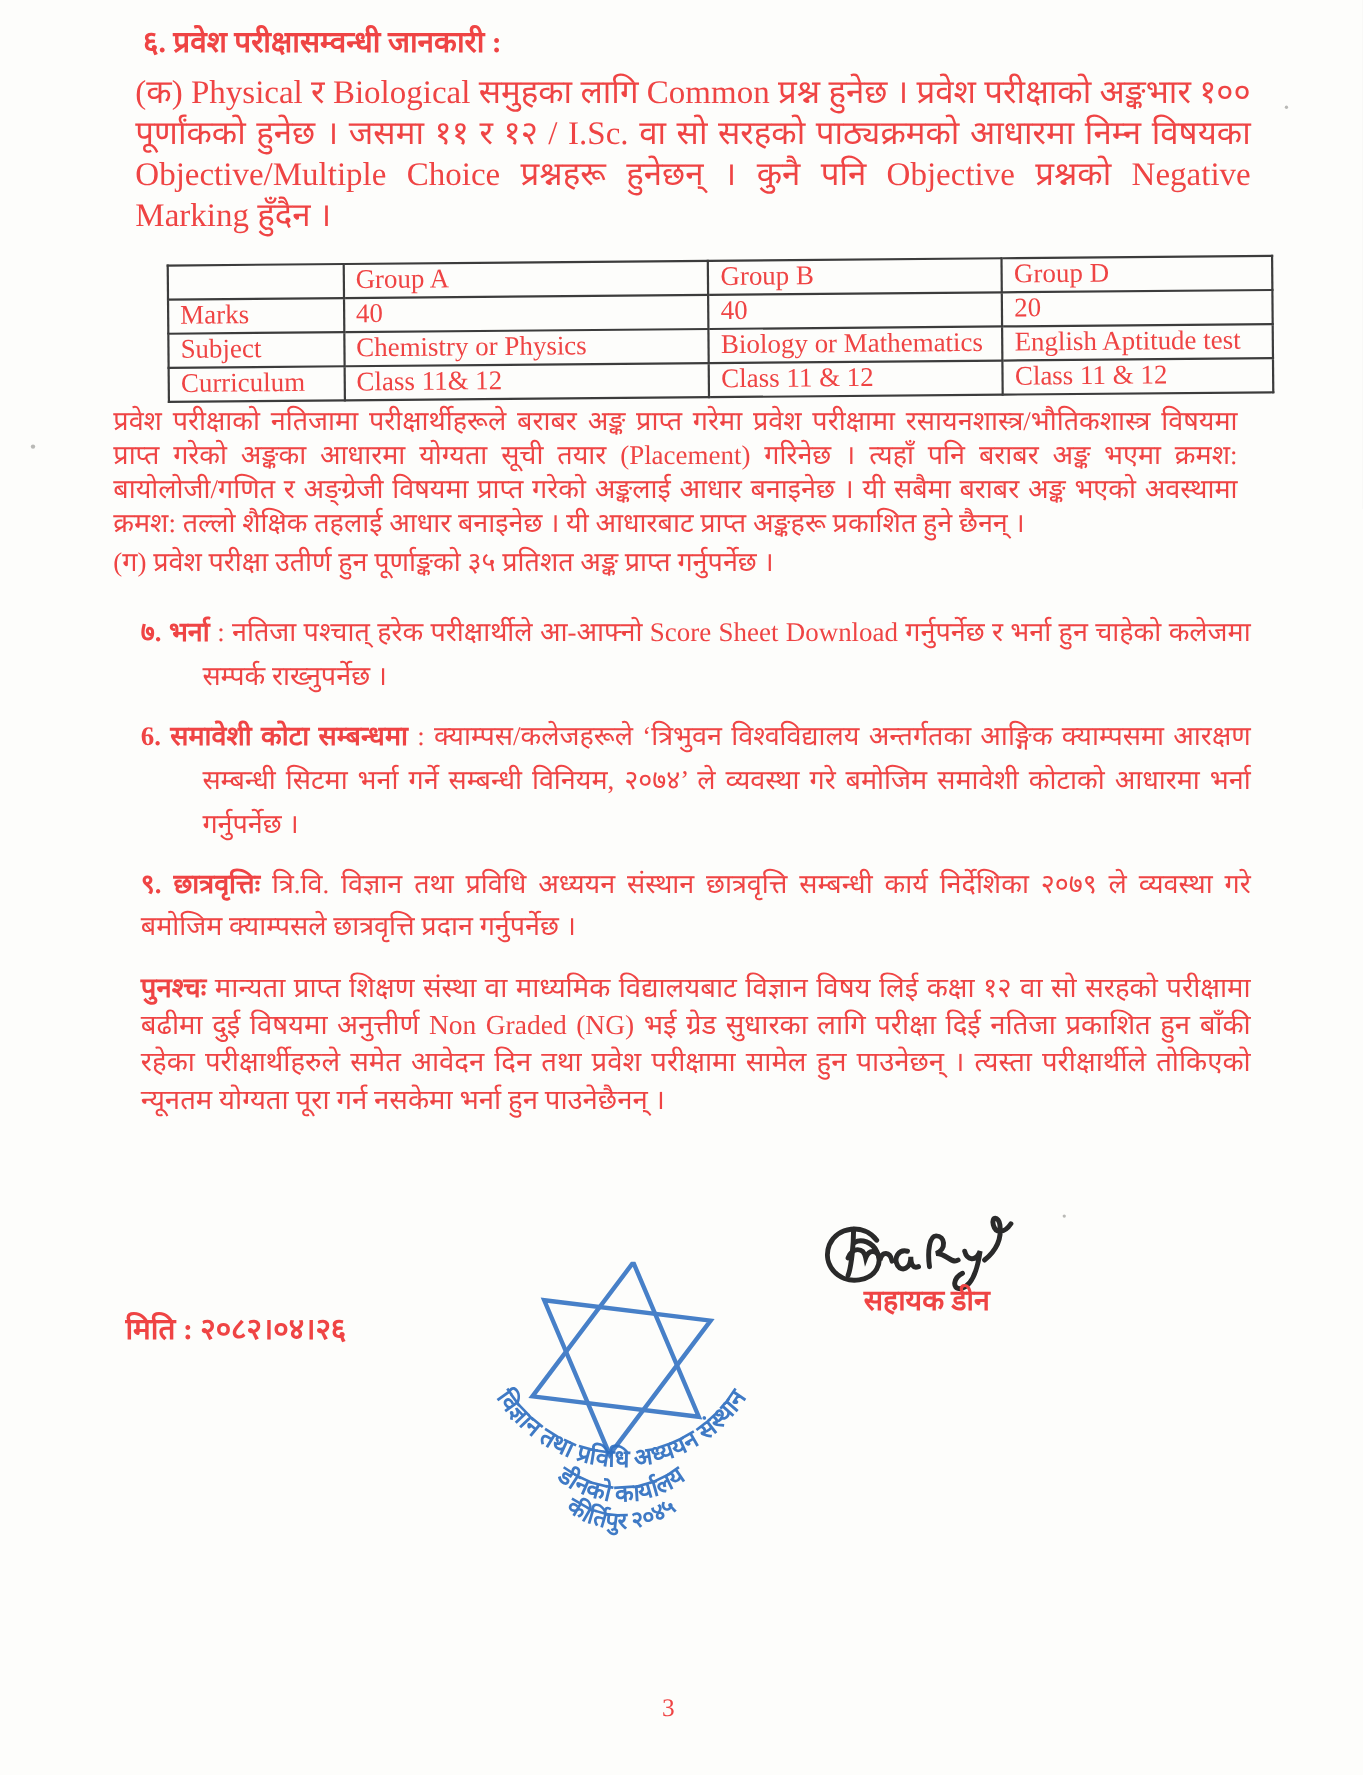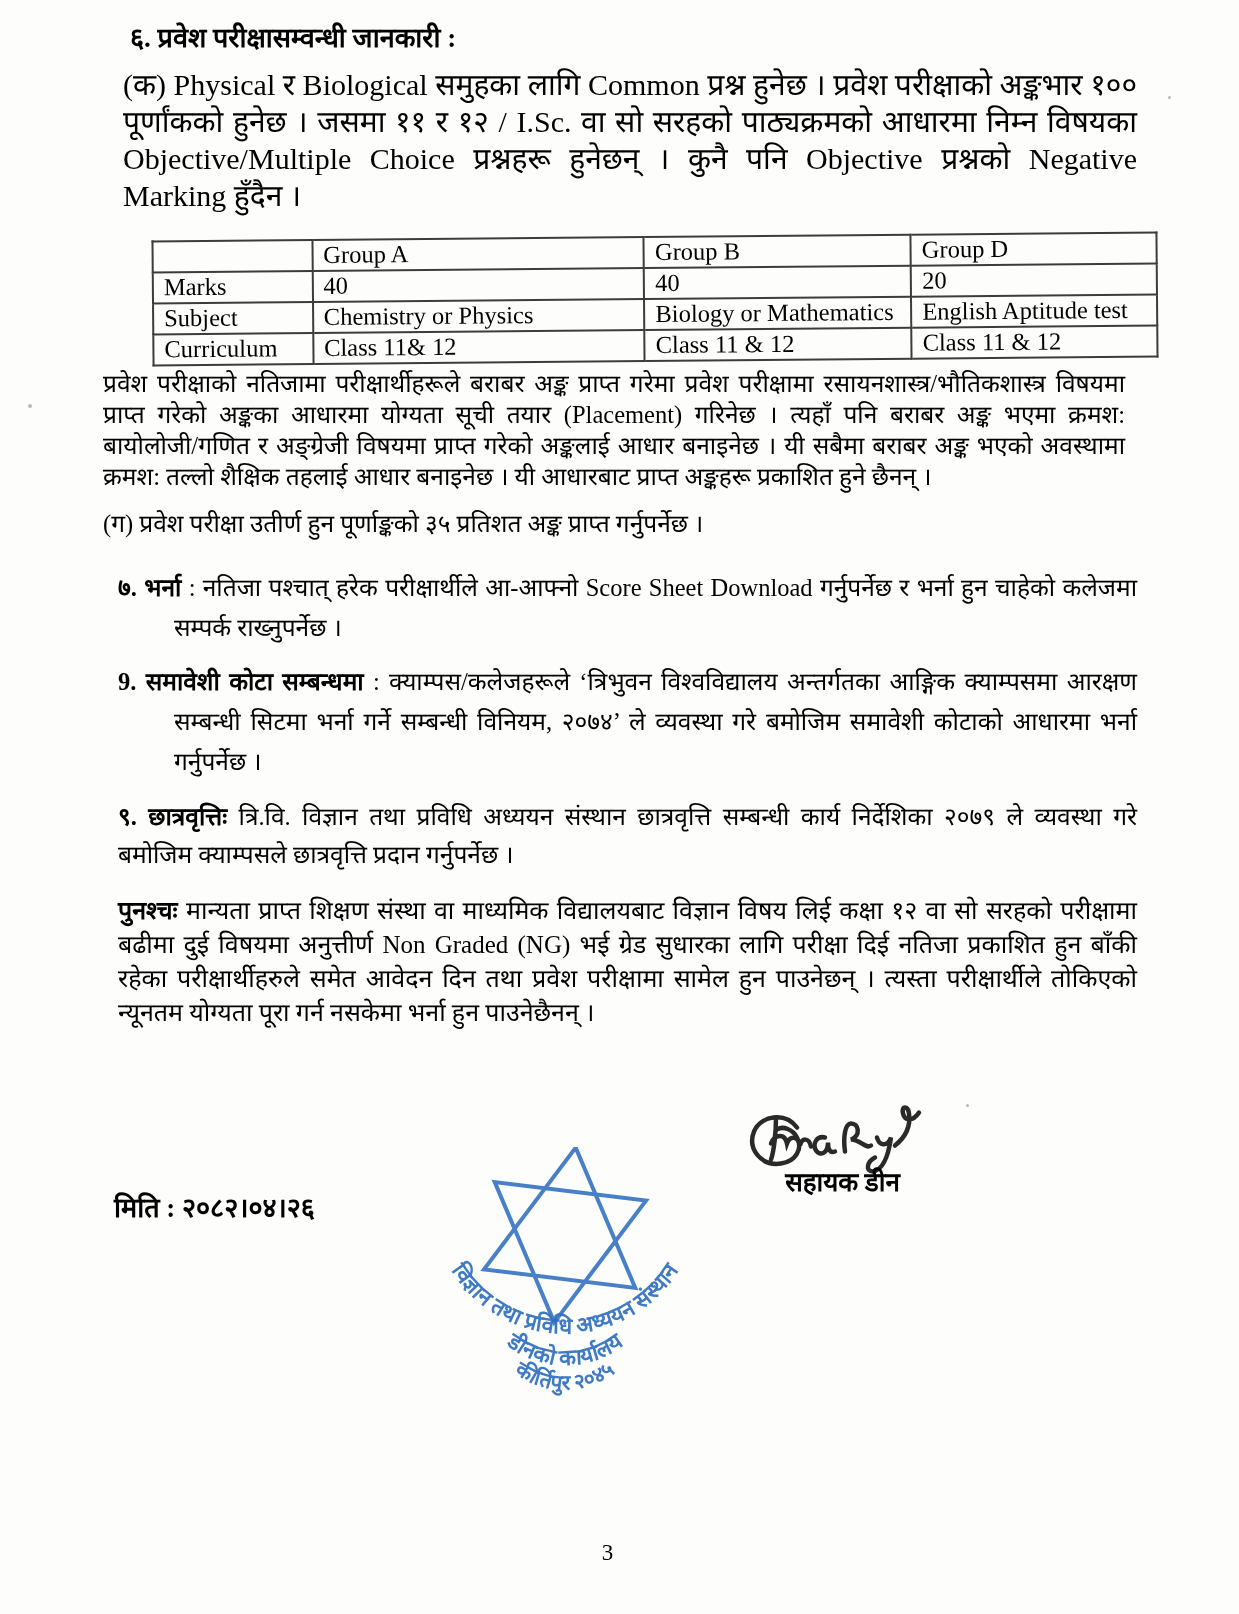--- a/index.html
+++ b/index.html
@@ -3,21 +3,21 @@
 <meta charset="utf-8">
 <style>
   * { margin:0; padding:0; box-sizing:border-box; }
   html,body { background:#e8e8e8; }
   .page {
     position:relative;
     width:1239px; height:1614px;
     margin:0 auto;
     background:#fdfdfb;
     font-family:"Liberation Serif","DejaVu Serif",serif;
-    color:#000000;
+    color:#ef4444;
     overflow:hidden;
   }
   .content { padding:14px 102px 0 100px; }
 
   .heading {
     margin:4px 0 0 30px;
     font-size:27px; font-weight:bold; line-height:40px;
   }
   .para-ka {
     margin:8px 0 0 23px;
@@ -42,24 +42,24 @@
   .marks-table td:nth-child(2){ width:333px; }
   .marks-table td:nth-child(3){ width:267px; }
   .marks-table td:nth-child(4){ width:246px; }
 
   .para-tie {
     margin:6px 12px 0 3px;
     font-size:24.5px; line-height:31px;
     text-align:justify;
   }
   .line-item { margin:7px 0 0 3px; font-size:24.5px; line-height:40px; }
-  .line-item.ga { margin-top:12px; }
+  .line-item.ga { margin-top:0; }
 
   .item {
-    margin-left:18px;
+    margin-left:28px;
     font-size:24.5px; line-height:40px;
     text-align:justify;
   }
   .item .lead { font-weight:bold; }
   .hang { padding-left:56px; text-indent:-56px; }
   .s7 { margin-top:24px; }
   .s8 { margin-top:14px; }
   .s9 { margin-top:16px; line-height:38px; }
   .postscript { margin-top:20px; line-height:34px; font-size:25px; }
 
@@ -131,21 +131,21 @@
         </tr>
       </tbody>
     </table>
 
     <p class="para-tie">प्रवेश परीक्षाको नतिजामा परीक्षार्थीहरूले बराबर अङ्क प्राप्त गरेमा प्रवेश परीक्षामा रसायनशास्त्र/भौतिकशास्त्र विषयमा प्राप्त गरेको अङ्कका आधारमा योग्यता सूची तयार (Placement) गरिनेछ । त्यहाँ पनि बराबर अङ्क भएमा क्रमश: बायोलोजी/गणित र अङ्ग्रेजी विषयमा प्राप्त गरेको अङ्कलाई आधार बनाइनेछ । यी सबैमा बराबर अङ्क भएको अवस्थामा क्रमश: तल्लो शैक्षिक तहलाई आधार बनाइनेछ । यी आधारबाट प्राप्त अङ्कहरू प्रकाशित हुने छैनन् ।</p>
 
     <p class="line-item ga">(ग) प्रवेश परीक्षा उतीर्ण हुन पूर्णाङ्कको ३५ प्रतिशत अङ्क प्राप्त गर्नुपर्नेछ ।</p>
 
     <p class="item hang s7"><span class="lead">७. भर्ना</span><span> : नतिजा पश्चात् हरेक परीक्षार्थीले आ-आफ्नो Score Sheet Download गर्नुपर्नेछ र भर्ना हुन चाहेको कलेजमा सम्पर्क राख्नुपर्नेछ ।</span></p>
 
-    <p class="item hang s8"><span class="lead">9. समावेशी कोटा सम्बन्धमा</span><span> : क्याम्पस/कलेजहरूले ‘त्रिभुवन विश्वविद्यालय अन्तर्गतका आङ्गिक क्याम्पसमा आरक्षण सम्बन्धी सिटमा भर्ना गर्ने सम्बन्धी विनियम, २०७४’ ले व्यवस्था गरे बमोजिम समावेशी कोटाको आधारमा भर्ना गर्नुपर्नेछ ।</span></p>
+    <p class="item hang s8"><span class="lead">6. समावेशी कोटा सम्बन्धमा</span><span> : क्याम्पस/कलेजहरूले ‘त्रिभुवन विश्वविद्यालय अन्तर्गतका आङ्गिक क्याम्पसमा आरक्षण सम्बन्धी सिटमा भर्ना गर्ने सम्बन्धी विनियम, २०७४’ ले व्यवस्था गरे बमोजिम समावेशी कोटाको आधारमा भर्ना गर्नुपर्नेछ ।</span></p>
 
     <p class="item s9"><span class="lead">९. छात्रवृत्तिः</span><span> त्रि.वि. विज्ञान तथा प्रविधि अध्ययन संस्थान छात्रवृत्ति सम्बन्धी कार्य निर्देशिका २०७९ ले व्यवस्था गरे बमोजिम क्याम्पसले छात्रवृत्ति प्रदान गर्नुपर्नेछ ।</span></p>
 
     <p class="item postscript"><span class="lead">पुनश्चः</span><span> मान्यता प्राप्त शिक्षण संस्था वा माध्यमिक विद्यालयबाट विज्ञान विषय लिई कक्षा १२ वा सो सरहको परीक्षामा बढीमा दुई विषयमा अनुत्तीर्ण Non Graded (NG) भई ग्रेड सुधारका लागि परीक्षा दिई नतिजा प्रकाशित हुन बाँकी रहेका परीक्षार्थीहरुले समेत आवेदन दिन तथा प्रवेश परीक्षामा सामेल हुन पाउनेछन् । त्यस्ता परीक्षार्थीले तोकिएको न्यूनतम योग्यता पूरा गर्न नसकेमा भर्ना हुन पाउनेछैनन् ।</span></p>
 
   </div>
 
   <div class="date-line"><span>मिति :</span> <span>२०८२।०४।२६</span></div>
 
   <div class="stamp">

